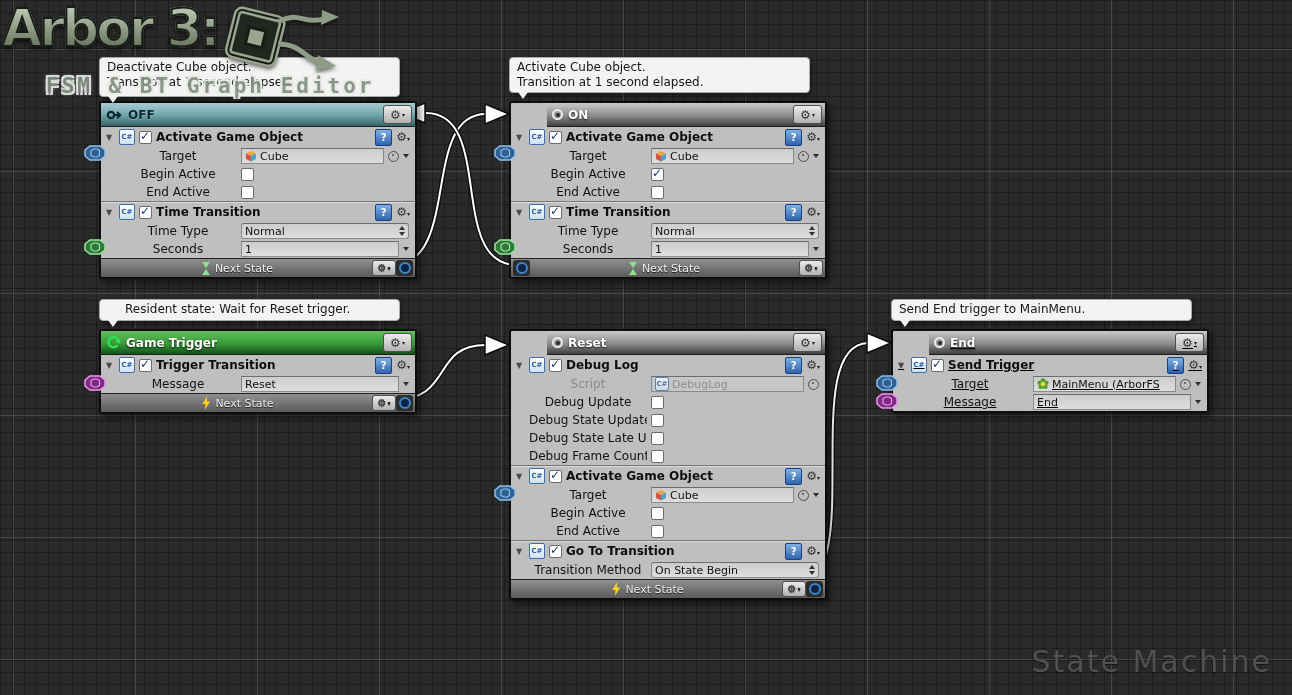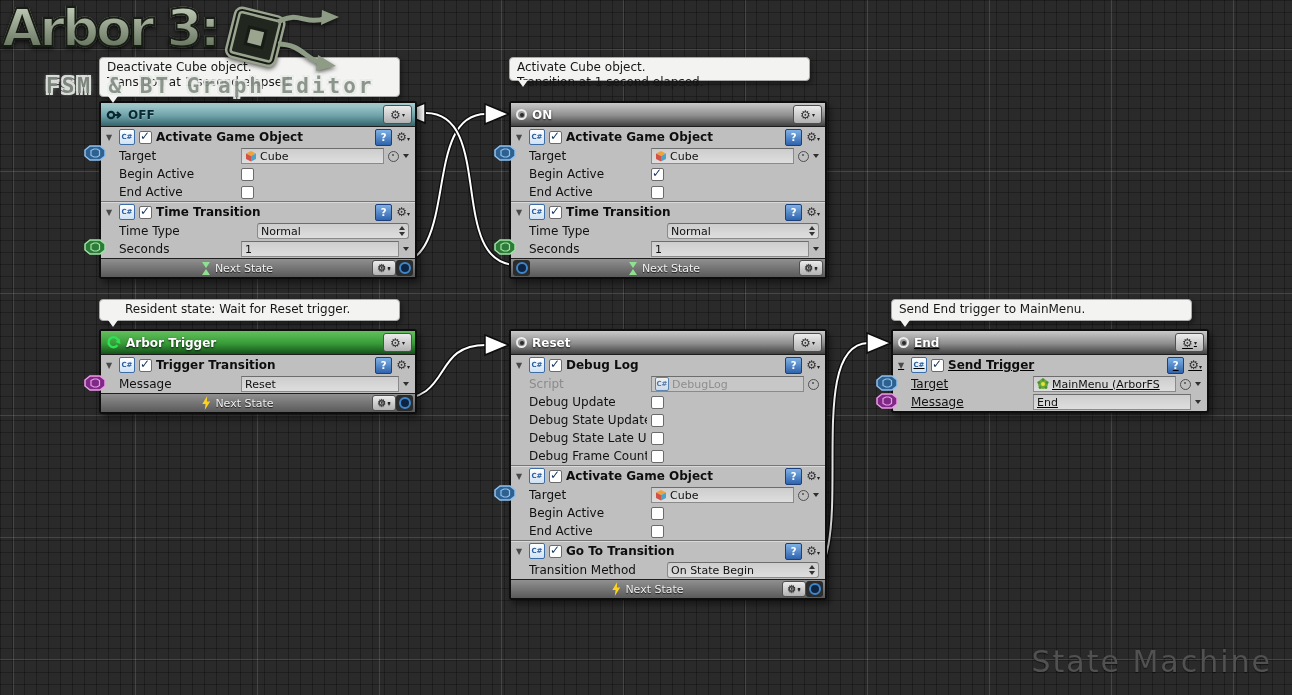--- a/index.html
+++ b/index.html
@@ -10,48 +10,48 @@
       repeating-linear-gradient(to right, rgba(255,255,255,.13) 0 1px, transparent 1px 122px),
       repeating-linear-gradient(to bottom, rgba(255,255,255,.13) 0 1px, transparent 1px 122px),
       repeating-linear-gradient(to right, rgba(0,0,0,.28) 0 1px, transparent 1px 12px),
       repeating-linear-gradient(to bottom, rgba(0,0,0,.28) 0 1px, transparent 1px 12px);
     background-position:13px 0, 0 49px, 0 0, 0 0;}
   
   .node{position:absolute;width:318px;background:#bfbfbf;border:2px solid #0d0d0d;border-radius:3px;
     box-shadow:3px 4px 7px rgba(0,0,0,.5);z-index:2;box-sizing:border-box;}
   .hdr{height:23px;display:flex;align-items:center;gap:5px;padding:0 3px 0 5px;border-bottom:1px solid #1d1d1d;}
   .hdr.teal{background:linear-gradient(#a9cfd2,#6ea3a9 55%,#35646b);}
-  .hdr.gray{background:linear-gradient(#c9c9c9,#8d8d8d 55%,#404040);}
+  .hdr.gray{background:linear-gradient(#c9c9c9,#8d8d8d 55%,#404040);margin-left:36px;}
   .hdr.green{background:linear-gradient(#63c05c,#379b38 55%,#15511a);}
   .ttl{font-weight:bold;font-size:12px;flex:1;color:#fff;text-shadow:0 1px 2px rgba(0,0,0,.85);}
   .ttl.dark{color:#0a2831;text-shadow:0 1px 1px rgba(255,255,255,.25);}
   .gearbtn{width:27px;height:17px;background:linear-gradient(#ececec,#b2b2b2);border:1px solid #4f4f4f;
     border-radius:3px;display:flex;align-items:center;justify-content:center;font-size:12px;color:#333;line-height:1;}
   .gearbtn::after{content:"▾";font-size:6px;margin-left:1px;color:#222;}
   .bhdr{height:20px;display:flex;align-items:center;gap:4px;padding:0 5px;border-top:1px solid #767676;box-shadow:inset 0 1px 0 #d9d9d9;}
   .bhdr.first{border-top:none;box-shadow:none;}
   .fold{font-size:8px;color:#4a4a4a;width:9px;}
   .csicon{width:14px;height:14px;flex:0 0 14px;background:linear-gradient(#ffffff,#cfe2f4);border:1px solid #3d6ea8;border-radius:2px;
     font-size:7px;font-weight:bold;color:#2a5d9f;display:flex;align-items:center;justify-content:center;}
   .csicon.dim{opacity:.75;width:12px;height:12px;flex-basis:12px;}
   .cb{width:13px;height:13px;flex:0 0 13px;background:#fff;border:1px solid #6b6b6b;border-radius:2px;position:relative;box-sizing:border-box;}
   .cb.checked::after{content:"✓";position:absolute;top:-3px;left:0;font-size:12px;font-weight:bold;color:#16335f;}
   .btitle{font-weight:bold;font-size:12px;color:#0e0e0e;flex:1;white-space:nowrap;overflow:hidden;}
   .helpicon{width:15px;height:15px;background:linear-gradient(#7fb0e4,#2f64ad);border:1px solid #1c3f7e;border-radius:2px;
     color:#fff;font-size:10px;font-weight:bold;display:flex;align-items:center;justify-content:center;}
   .bgear{font-size:12px;color:#333;line-height:1;}
   .bgear::after{content:"▾";font-size:6px;color:#222;}
   .row{height:18px;display:flex;align-items:center;padding:0 6px 0 18px;font-size:12px;color:#111;gap:4px;}
-  .lbl{width:118px;flex:0 0 118px;white-space:nowrap;overflow:hidden;}
+  .lbl{width:118px;flex:0 0 118px;white-space:nowrap;overflow:hidden;text-align:center;}
   .lbl.dis{color:#8b8b8b;}
   .fld{flex:1;height:14px;background:linear-gradient(#cdcdcd,#dedede);border:1px solid #8a8a8a;border-top-color:#6d6d6d;
     display:flex;align-items:center;gap:3px;padding:0 3px;font-size:11px;color:#111;min-width:0;}
   .fld span{white-space:nowrap;overflow:hidden;}
   .fld.dis{color:#8e8e8e;background:#c7c7c7;}
-  .fld.popup{border-radius:3px;margin-left:16px;}
+  .fld.popup{border-radius:3px;}
   .ud{margin-left:auto;display:flex;flex-direction:column;gap:2px;flex:0 0 auto;}
   .ud i{display:block;width:0;height:0;border-left:3px solid transparent;border-right:3px solid transparent;}
   .ud i.u{border-bottom:4px solid #333;}
   .ud i.d{border-top:4px solid #333;}
   .picker{width:9px;height:9px;flex:0 0 9px;border:1px solid #4e4e4e;border-radius:50%;position:relative;}
   .picker::after{content:"";position:absolute;left:2.5px;top:2.5px;width:2px;height:2px;border-radius:50%;background:#4e4e4e;}
   .tri{width:0;height:0;border-left:3px solid transparent;border-right:3px solid transparent;border-top:4px solid #2e2e2e;flex:0 0 auto;}
   .nextbar{height:18px;background:linear-gradient(#909090,#5a5a5a);border-top:1px solid #1f1f1f;display:flex;align-items:center;
     padding:0 2px;color:#f0f0f0;font-size:11px;text-shadow:0 1px 1px rgba(0,0,0,.8);}
   .nb-center{flex:1;display:flex;align-items:center;justify-content:center;gap:4px;text-align:right;}
@@ -129,21 +129,21 @@
         <polygon points="96,49 114,60 94,65" fill="#8e9c85"></polygon>
       </svg>
     </div>
     <div id="logo-sub">FSM &amp; BT Graph Editor</div>
   </div>
 
   <div class="comment" style="left:99px;top:57px;height:40px;">
     <div>Deactivate Cube object.</div>
     <div>Transition at 1 second elapsed.</div>
   </div>
-  <div class="comment" style="left:509px;top:57px;height:24px;">
+  <div class="comment" style="left:509px;top:57px;height:36px;">
     <div>Activate Cube object.</div>
     <div>Transition at 1 second elapsed.</div>
   </div>
   <div class="comment" style="left:99px;top:299px;height:22px;padding-left:25px;">
     <div>Resident state: Wait for Reset trigger.</div>
   </div>
   <div class="comment" style="left:891px;top:299px;height:22px;">
     <div>Send End trigger to MainMenu.</div>
   </div>
 
@@ -318,21 +318,21 @@
     <span class="cap" style="top:44px;">
       <svg width="24" height="16">
           <path d="M2 5 L7 1 H17 L22 5 V11 L17 15 H7 L2 11 Z" fill="#7c2a86" stroke="#f09ae8" stroke-width="1.5"></path>
           <path d="M8 5.5 L11 4 H14 L16.5 5.5 V10.5 L14 12 H11 L8 10.5 Z" fill="none" stroke="#f09ae8" stroke-width="1.2"></path>
         </svg></span>
     <div class="hdr green">
       <svg width="15" height="15">
           <path d="M12.5 6.5 a5 5 0 1 0 -1 3.8" fill="none" stroke="#2ee256" stroke-width="2.3"></path>
           <polygon points="13.5,3.2 14.5,9 9.5,7" fill="#2ee256"></polygon>
         </svg>
-      <span class="ttl">Arbor Trigger</span>
+      <span class="ttl">Game Trigger</span>
       <span class="gearbtn">⚙</span>
     </div>
     <div class="bhdr first">
       <span class="fold">▼</span>
       <span class="csicon">C#</span>
       <span class="cb checked"></span>
       <span class="btitle">Trigger Transition</span>
       <span class="helpicon">?</span>
       <span class="bgear">⚙</span>
     </div>

